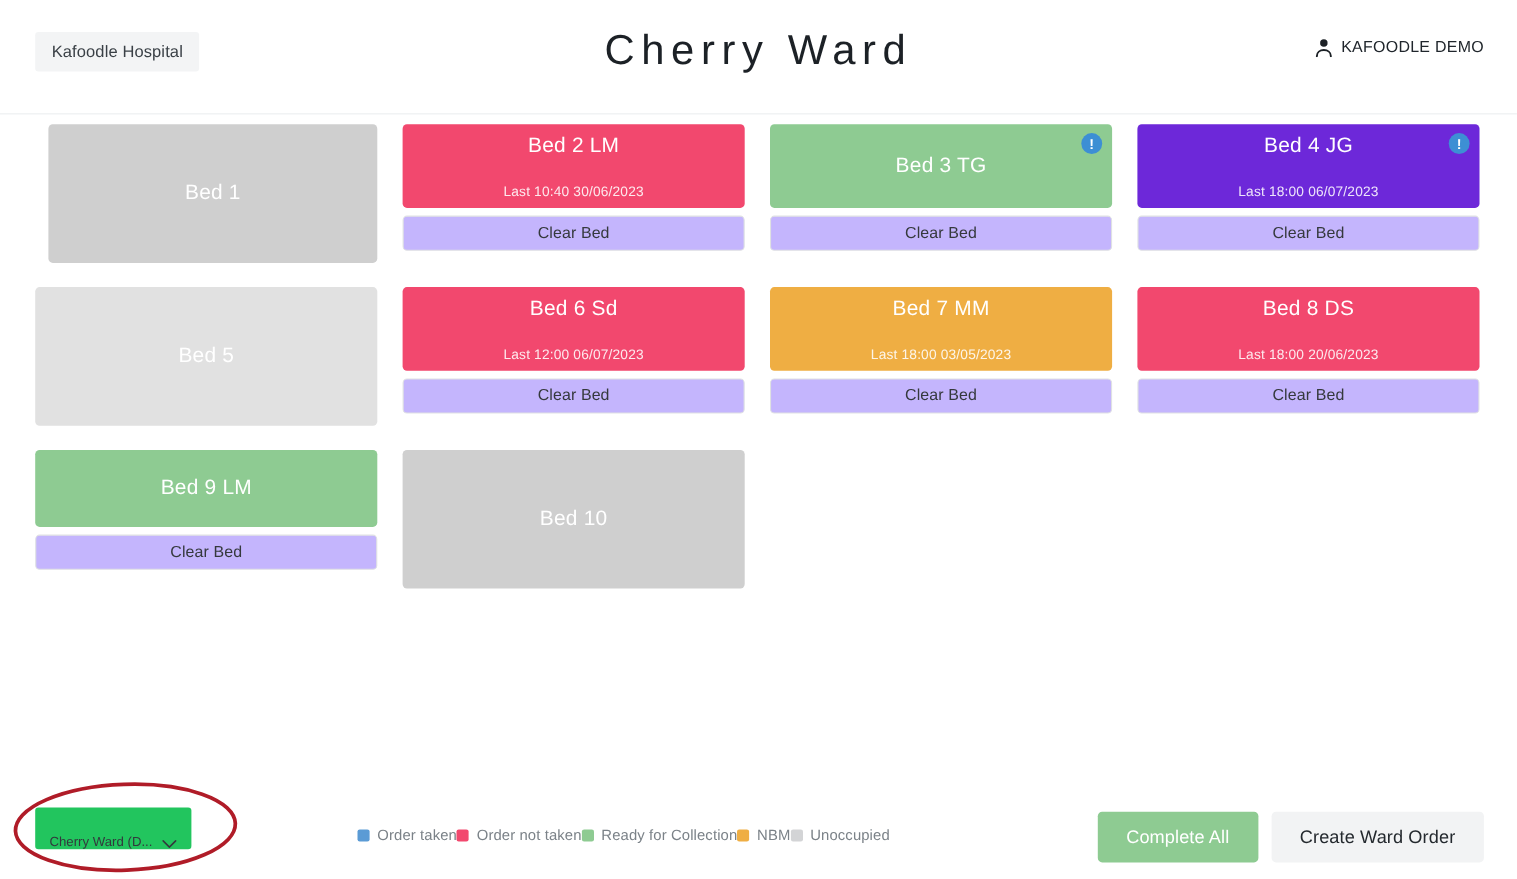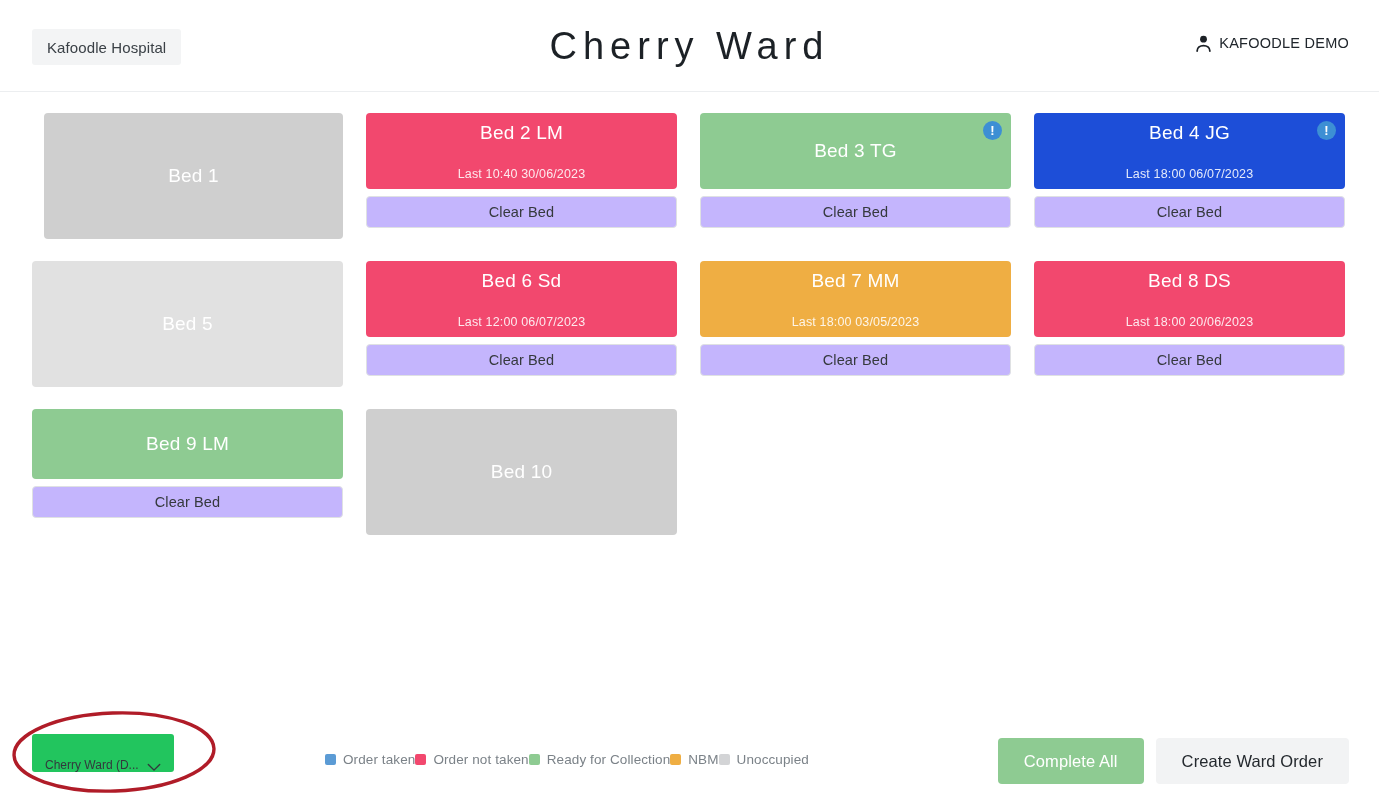--- a/index.html
+++ b/index.html
@@ -16,21 +16,21 @@
   .app {
     position: relative;
     width: 1379px;
     height: 799px;
     background: #ffffff;
   }
 
   
   .header {
     position: relative;
-    height: 92px;
+    height: 104px;
     border-bottom: 1px solid #eceef0;
     display: flex;
     align-items: center;
   }
 
   .hospital-chip {
     position: absolute;
     left: 32px;
     top: 29px;
     height: 36px;
@@ -278,21 +278,21 @@
         <button class="clear-bed-btn">Clear Bed</button>
       </div>
       <div class="bed-cell">
         <div class="bed-card h-short" style="background: rgb(142, 203, 146);">
           <div class="bed-name">Bed 3 TG</div>
           <div class="alert-badge">!</div>
         </div>
         <button class="clear-bed-btn">Clear Bed</button>
       </div>
       <div class="bed-cell">
-        <div class="bed-card h-short" style="background: #1d4ed8;">
+        <div class="bed-card h-short" style="background: #6d28d9;">
           <div class="bed-name">Bed 4 JG</div>
           <div class="bed-last">Last 18:00 06/07/2023</div>
           <div class="alert-badge">!</div>
         </div>
         <button class="clear-bed-btn">Clear Bed</button>
       </div>
       <div class="bed-cell">
         <div class="bed-card h-tall" style="background: rgb(225, 225, 225);">
           <div class="bed-name">Bed 5</div>
         </div>

